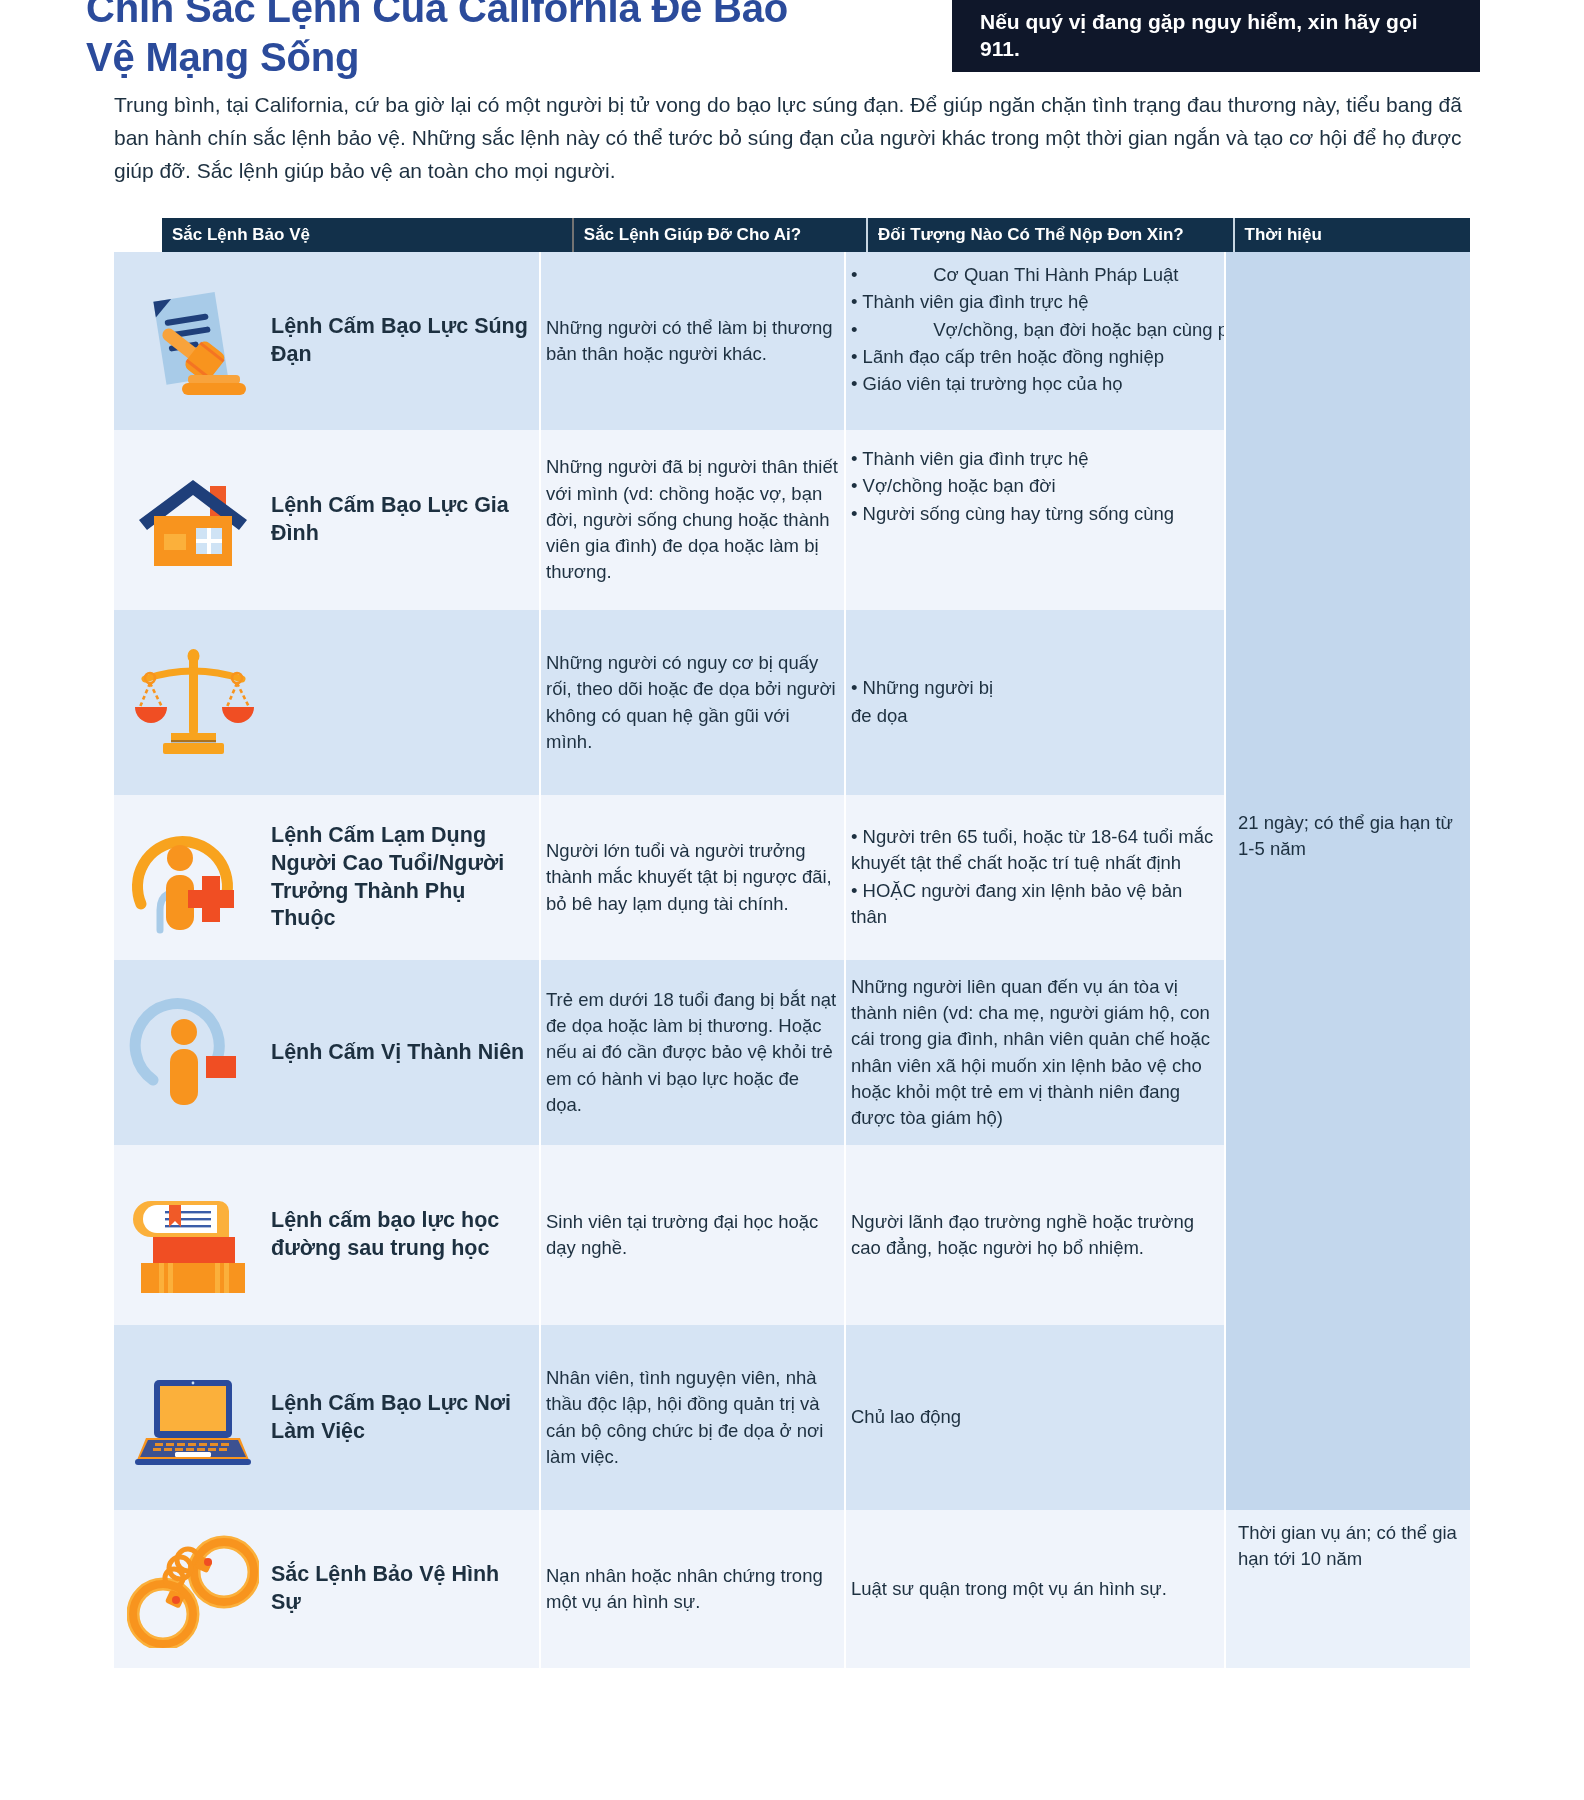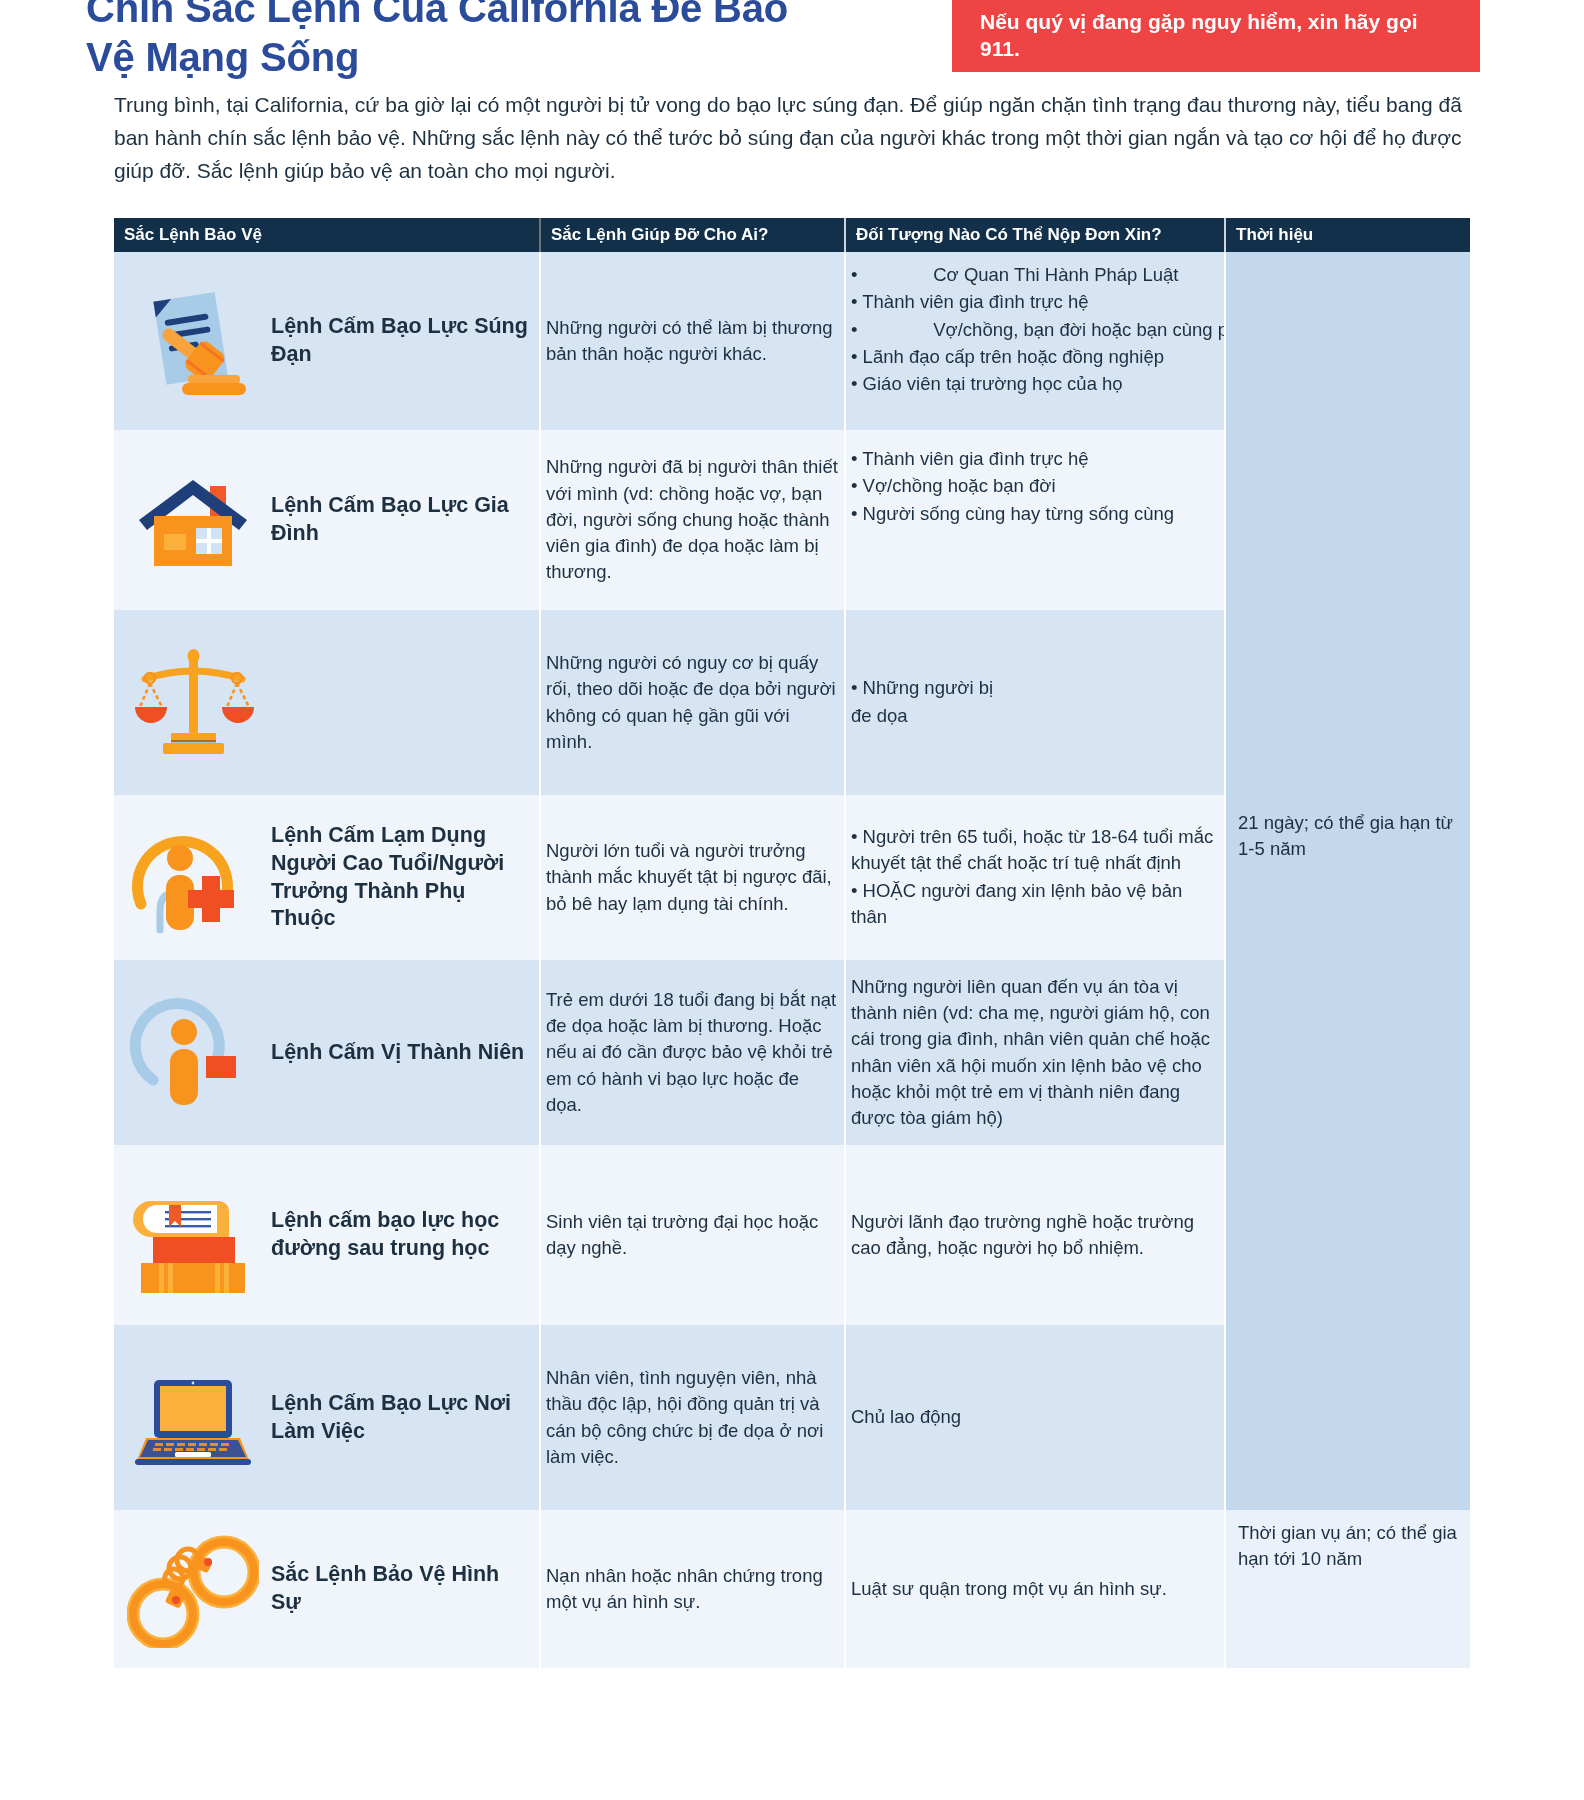--- a/index.html
+++ b/index.html
@@ -21,21 +21,21 @@
     font-size: 40px;
     line-height: 1.22;
     font-weight: bold;
     color: #2b4b9b;
     letter-spacing: -0.2px;
   }
   .alert-box {
     position: absolute;
     left: 952px; top: 0;
     width: 528px; height: 72px;
-    background: #ef4444;
+    background: #0f172a;
     display: flex;
     align-items: center;
     padding: 0 28px;
   }
   .alert-text {
     color: #ffffff;
     font-size: 21px;
     font-weight: bold;
     line-height: 1.28;
   }
@@ -54,20 +54,21 @@
   .table {
     position: absolute;
     left: 114px; top: 218px;
     width: 1356px;
   }
   .thead {
     display: flex;
     background: #12304a;
     height: 34px;
     align-items: center;
+    margin-left: 48px;
   }
   .th {
     color: #ffffff;
     font-size: 17px;
     font-weight: bold;
     padding-left: 10px;
     height: 34px;
     line-height: 34px;
     white-space: nowrap;
     overflow: visible;

